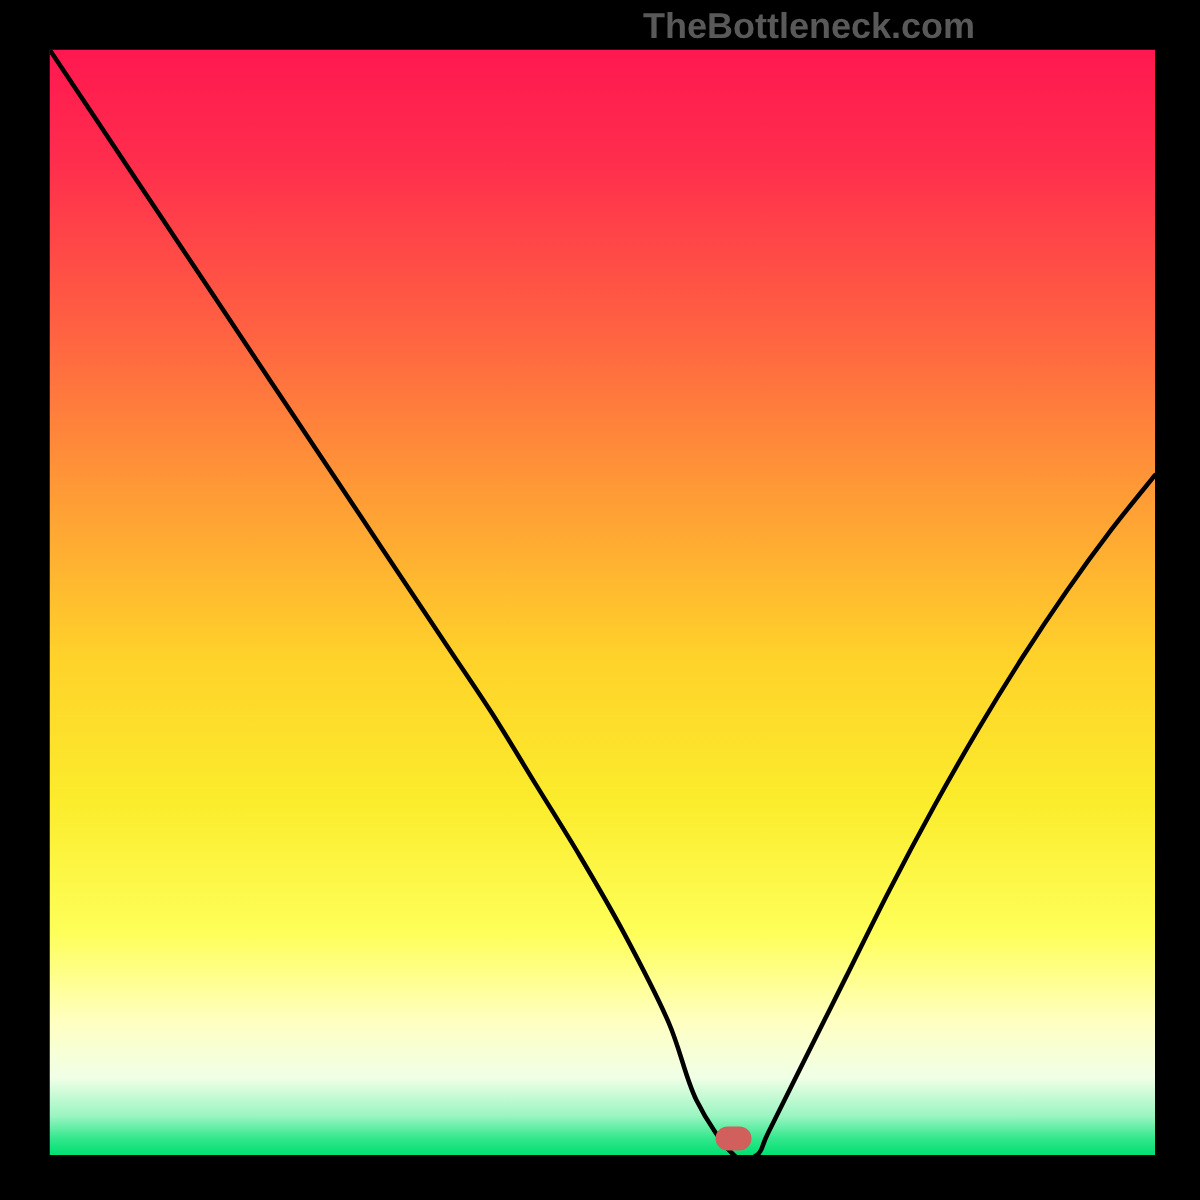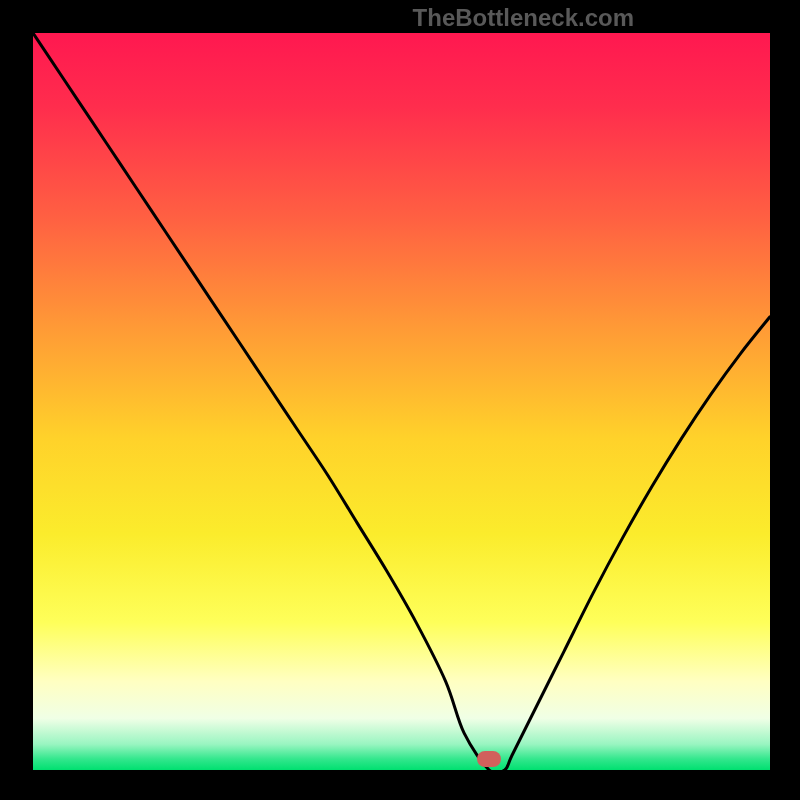--- a/index.html
+++ b/index.html
@@ -9,20 +9,21 @@
     height: 800px;
     overflow: hidden;
     background: #000;
     font-family: Arial, Helvetica, sans-serif;
   }
   .chart-container {
     position: relative;
     width: 644px;
     height: 800px;
     background: #000;
+    padding-left: 16px;
   }
   .watermark {
     position: absolute;
     top: 4px;
     right: 10px;
     color: #595959;
     font-size: 24px;
     font-weight: 600;
     letter-spacing: 0;
     z-index: 40;

